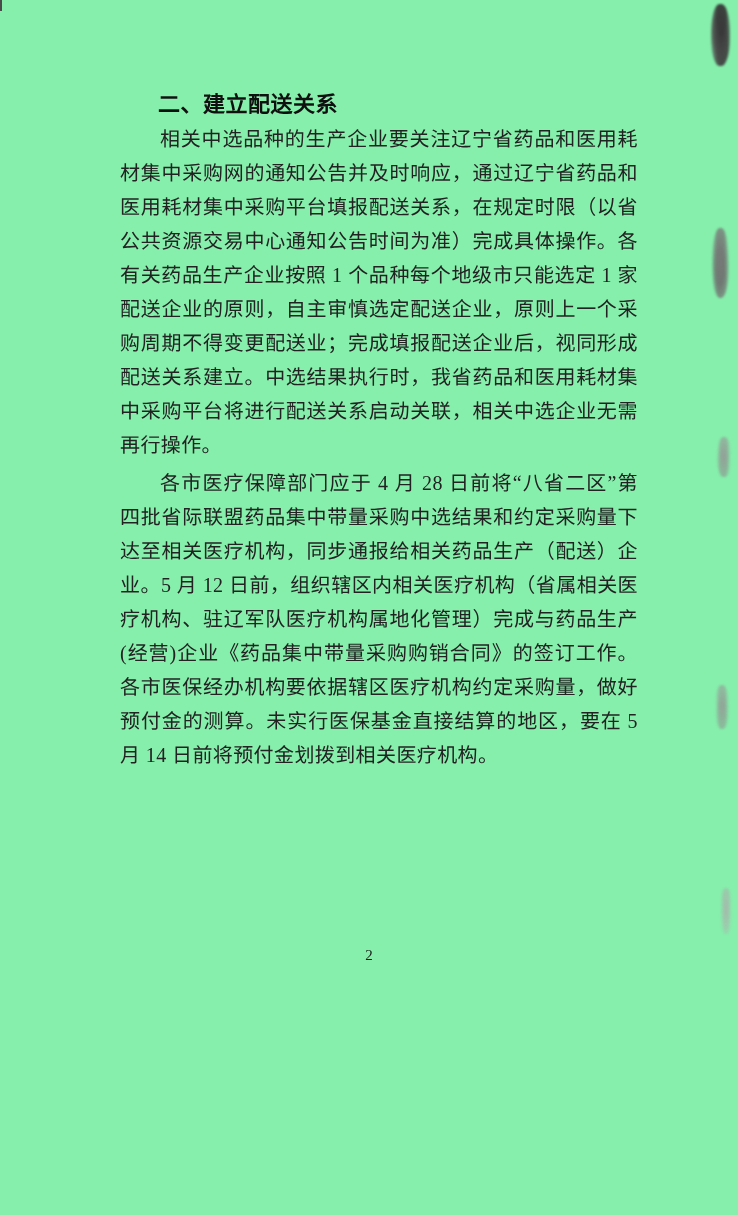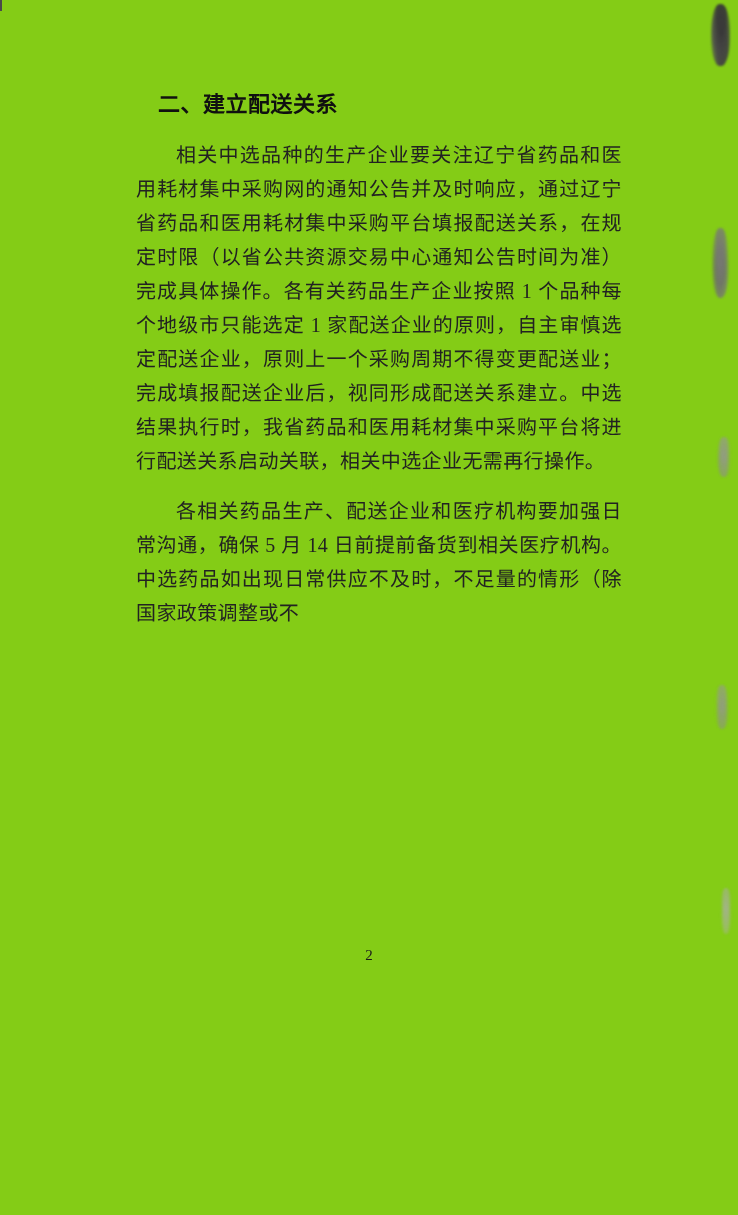--- a/index.html
+++ b/index.html
@@ -5,21 +5,21 @@
   html, body {
     margin: 0;
     padding: 0;
     background: #e8e8e8;
   }
   .sheet {
     position: relative;
     width: 738px;
     height: 1215px;
     margin: 0 auto;
-    background: #84cc16;
+    background: #86efac;
     overflow: hidden;
     font-family: "Liberation Serif", "DejaVu Serif", serif;
     color: #1e1e1e;
   }
   .content {
     position: absolute;
     left: 120px;
     top: 88px;
     width: 518px;
   }
@@ -30,21 +30,21 @@
     margin: 0;
     padding-left: 38px;
     font-family: "Liberation Sans", "DejaVu Sans", sans-serif;
     font-weight: 700;
     font-size: 22px;
     line-height: 34px;
     color: #101010;
     letter-spacing: 0.5px;
   }
   .content p {
-    margin: 16px;
+    margin: 0;
     font-size: 20px;
     line-height: 34px;
     letter-spacing: 0.4px;
     text-align: justify;
     text-indent: 40px;
     color: #222;
   }
   .page-number {
     position: absolute;
     left: 0;
@@ -113,23 +113,23 @@
   <div class="smudge smudge-5"></div>
 
   <main class="content">
 
     <section>
       <h2>二、建立配送关系</h2>
       <p>相关中选品种的生产企业要关注辽宁省药品和医用耗材集中采购网的通知公告并及时响应，通过辽宁省药品和医用耗材集中采购平台填报配送关系，在规定时限（以省公共资源交易中心通知公告时间为准）完成具体操作。各有关药品生产企业按照 1 个品种每个地级市只能选定 1 家配送企业的原则，自主审慎选定配送企业，原则上一个采购周期不得变更配送业；完成填报配送企业后，视同形成配送关系建立。中选结果执行时，我省药品和医用耗材集中采购平台将进行配送关系启动关联，相关中选企业无需再行操作。</p>
     </section>
 
     <section>
+      <p>各市医疗保障部门应于 4 月 28 日前将“八省二区”第四批省际联盟药品集中带量采购中选结果和约定采购量下达至相关医疗机构，同步通报给相关药品生产（配送）企业。5 月 12 日前，组织辖区内相关医疗机构（省属相关医疗机构、驻辽军队医疗机构属地化管理）完成与药品生产(经营)企业《药品集中带量采购购销合同》的签订工作。各市医保经办机构要依据辖区医疗机构约定采购量，做好预付金的测算。未实行医保基金直接结算的地区，要在 5 月 14 日前将预付金划拨到相关医疗机构。</p>
     </section>
 
     <section>
-      <p>各相关药品生产、配送企业和医疗机构要加强日常沟通，确保 5 月 14 日前提前备货到相关医疗机构。中选药品如出现日常供应不及时，不足量的情形（除国家政策调整或不</p>
     </section>
 
   </main>
 
   <div class="page-number">2</div>
 
 </div>
 
 </body></html>

